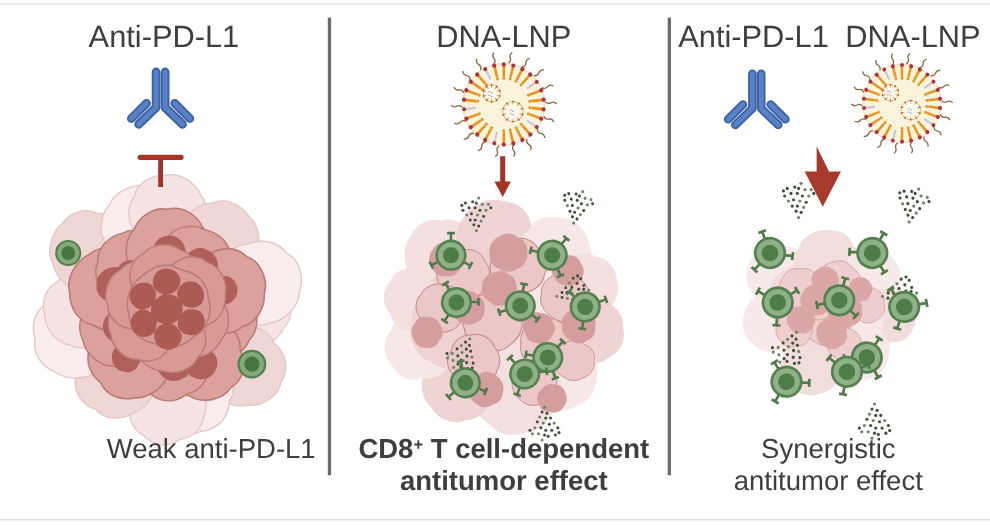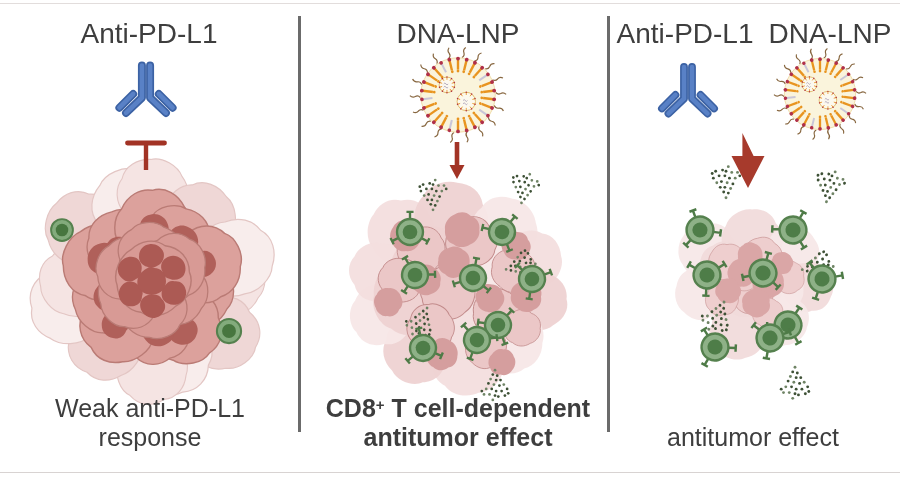--- a/index.html
+++ b/index.html
@@ -7,21 +7,21 @@
          font-family:"Liberation Sans",sans-serif;color:#3E3E3E;}
   .hairline{position:absolute;left:0;width:900px;height:1px;background:#E2DDDC;}
   .hairline.top{top:3px;}
   .hairline.bottom{top:472px;background:#D8D3D2;}
   .divider{position:absolute;top:16px;height:416px;width:2.5px;background:#6B6B6B;}
   .title{position:absolute;top:19px;font-size:28px;line-height:30px;text-align:center;white-space:nowrap;}
   .t1{left:0;width:298px;}
   .t2{left:299px;width:318px;}
   .t3{left:608px;width:292px;display:flex;justify-content:center;gap:15px;}
   .caption{position:absolute;top:394px;font-size:25px;line-height:28.5px;text-align:center;}
-  .c1{left:0;width:300px;}
+  .c1{left:0;width:300px;padding-left:42px;}
   .c2{left:304px;width:308px;font-weight:bold;}
   .c3{left:606px;width:294px;}
   .caption sup{font-size:15px;line-height:0;vertical-align:7px;}
   svg.art{position:absolute;left:0;top:0;}
 </style>
 </head>
 <body>
 
 <div class="stage">
   <div class="hairline top"></div>
@@ -999,23 +999,22 @@
     <g transform="translate(748 133)">
       <path d="M-5.6,0 L-5.6,23 L-16.5,23 L0,55 L16.5,23 L5.6,23 Z" fill="#A73A2C"></path>
     </g>
   </svg>
 
   <div class="divider" style="left:298px"></div>
   <div class="divider" style="left:607px"></div>
 
   <div class="caption c1">
     <span>Weak anti-PD-L1</span><br>
-    <span>response</span>
   </div>
   <div class="caption c2">
     <span>CD8</span><sup>+</sup><span> T cell-dependent</span><br>
     <span>antitumor effect</span>
   </div>
   <div class="caption c3">
-    <br>
+    <span>Synergistic</span><br>
     <span>antitumor effect</span>
   </div>
 </div>
 
 </body></html>

